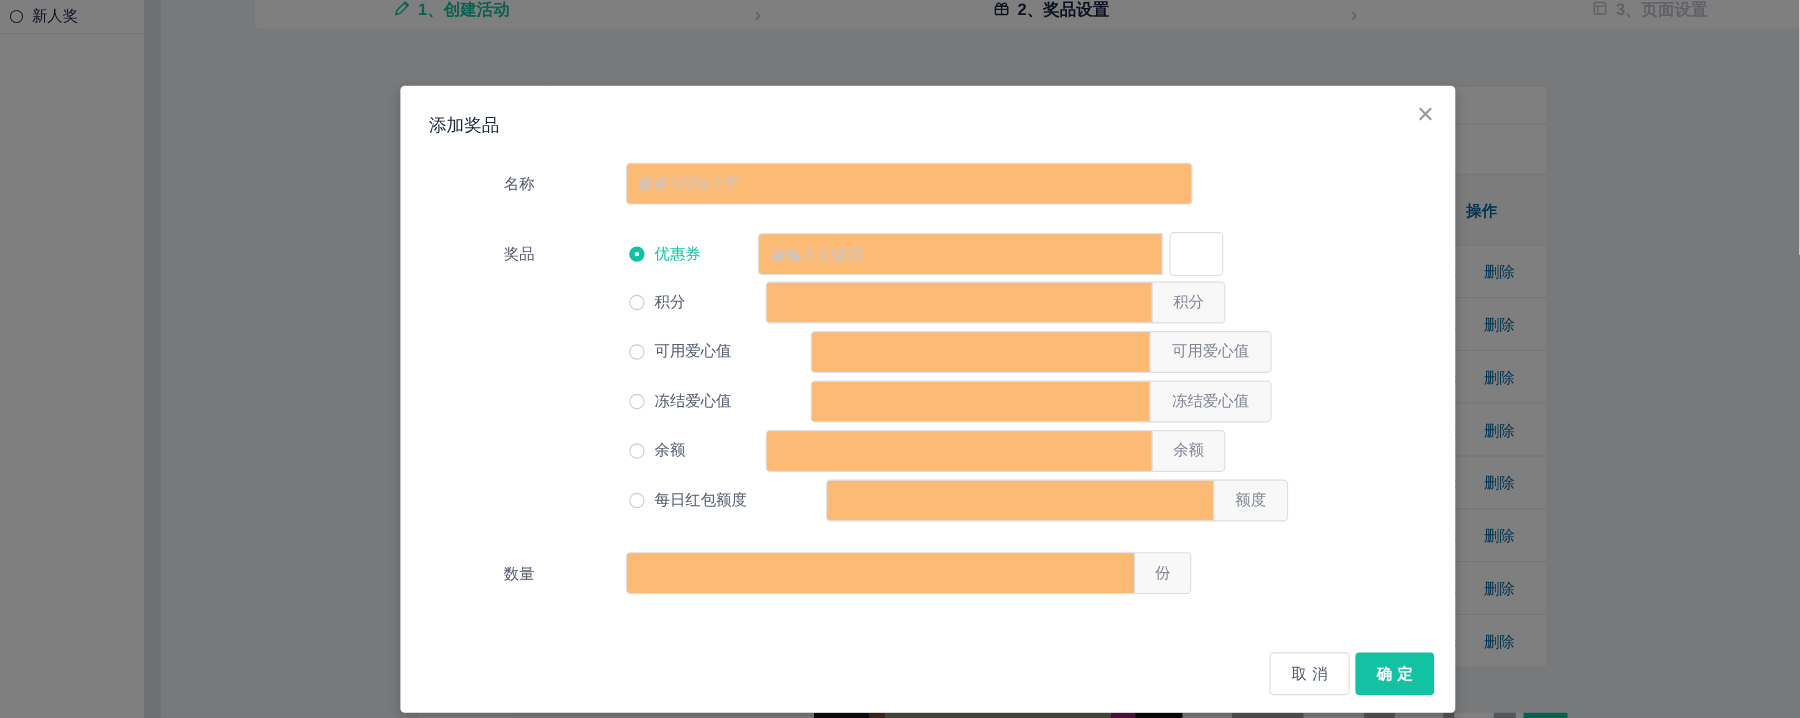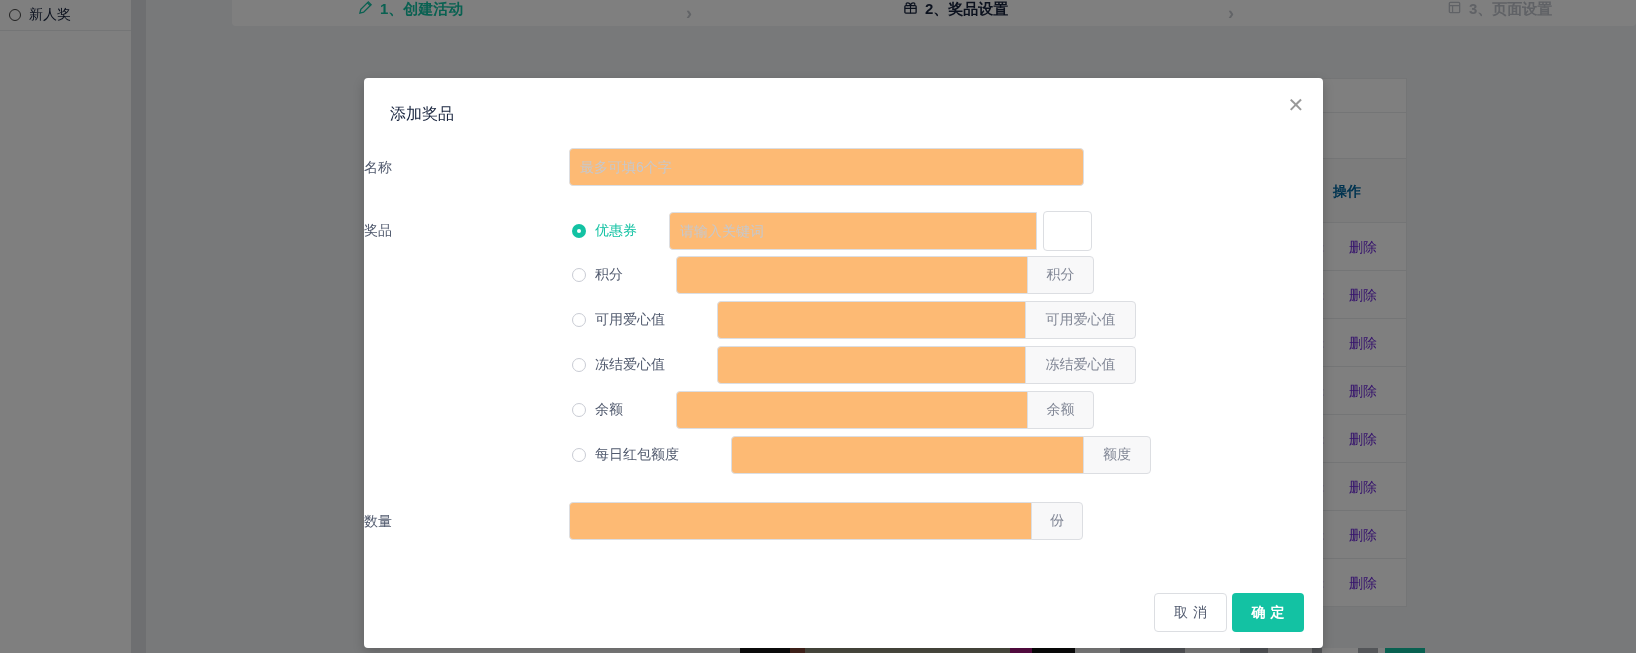--- a/index.html
+++ b/index.html
@@ -31,39 +31,39 @@
 
   .bg-table { position:absolute; left:500px; top:78px; width:907px; background:#fff;
     border:1px solid #e8eaec; border-bottom:none; }
   .bt-row { position:relative; border-bottom:1px solid #e8eaec; }
   .bt-toolbar1 { height:34px; }
   .bt-toolbar2 { height:46px; }
   .bt-header { height:64px; background:#f8f8f9; }
   .bt-header .op { position:absolute; left:832px; top:0; line-height:64px;
     font-size:14px; font-weight:bold; color:#0369a1; }
   .bt-data { height:48px; }
-  .bt-link { position:absolute; top:0; line-height:48px; font-size:14px; color:#6d28d9; cursor:pointer; }
+  .bt-link { position:absolute; top:0; line-height:48px; font-size:14px; color:#0369a1; cursor:pointer; }
   .bt-link.edit { left:795px; }
   .bt-link.del  { left:848px; }
 
   .bottom-strip { position:absolute; left:380px; top:648px; width:1027px; height:5px; background:#fff; }
   .bs-block { position:absolute; top:0; height:5px; }
 
   
   .overlay { position:absolute; inset:0; background:rgba(0,0,0,0.5); z-index:10; }
 
   
   .modal { position:absolute; left:364px; top:78px; width:959px; height:570px; z-index:20;
     background:#fff; border-radius:4px; box-shadow:0 4px 12px rgba(0,0,0,.2); }
   .modal-title { position:absolute; left:26px; top:26px; font-size:16px; color:#17233d; }
   .modal-close { position:absolute; right:16px; top:16px; width:22px; height:22px;
     font-size:20px; line-height:22px; text-align:center; color:#999; cursor:pointer; }
 
-  .form-label { position:absolute; left:0; width:194px; text-align:left;
-    font-size:14px; color:#515a6e; }
+  .form-label { position:absolute; left:0; width:194px; text-align:center;
+    font-size:14px; color:#515a6e;padding-left:22px; }
 
   .row-name { top:70px; height:38px; line-height:38px; }
   .name-input { position:absolute; left:205px; top:70px; width:515px; height:38px; }
 
   .row-prize { top:133px; height:38px; line-height:38px; }
   .row-qty   { top:424px; height:38px; line-height:38px; }
   .qty-group { position:absolute; left:205px; top:424px; height:38px; display:flex; }
   .qty-group input { width:463px; }
 
   input[type=text] { height:38px; border:1px solid #dcdee2; border-radius:4px;
@@ -81,21 +81,21 @@
   .p-row:nth-child(5){ top:179px;padding-left:36px; }.p-row:nth-child(6){ top:224px; }
 
   .p-radio { position:absolute; left:208px; top:50%; margin-top:-7px; width:14px; height:14px;
     border:1px solid #c9ccd4; border-radius:50%; background:#fff; cursor:pointer; }
   .p-radio.sel { border:none; background:#13c2a3; }
   .p-radio.sel::after { content:""; position:absolute; left:5px; top:5px; width:4px; height:4px;
     border-radius:50%; background:#fff; }
   .p-label { position:absolute; left:231px; top:0; height:45px; line-height:45px;
     font-size:14px; color:#515a6e; }
   .p-row.sel .p-label { color:#13c2a3; }
-  .p-group { position:absolute; top:50%; transform:translateY(-50%); display:flex; align-items:center; }
+  .p-group { position:absolute; top:50%; transform:translateY(-50%); display:flex; align-items:center;margin-left:20px; }
   .p-row:nth-child(1) .p-group{ left:305px; } .p-row:nth-child(1) input{ width:368px; }
   .p-row:nth-child(2) .p-group{ left:312px; } .p-row:nth-child(2) input{ width:352px; }
   .p-row:nth-child(2) .suffix{ width:67px; }
   .p-row:nth-child(3) .p-group{ left:353px; } .p-row:nth-child(3) input{ width:309px; }
   .p-row:nth-child(3) .suffix{ width:111px; }
   .p-row:nth-child(4) .p-group{ left:353px; } .p-row:nth-child(4) input{ width:309px; }
   .p-row:nth-child(4) .suffix{ width:111px; }
   .p-row:nth-child(5) .p-group{ left:312px; } .p-row:nth-child(5) input{ width:352px; }
   .p-row:nth-child(5) .suffix{ width:67px; }
   .p-row:nth-child(6) .p-group{ left:367px; } .p-row:nth-child(6) input{ width:353px; }

